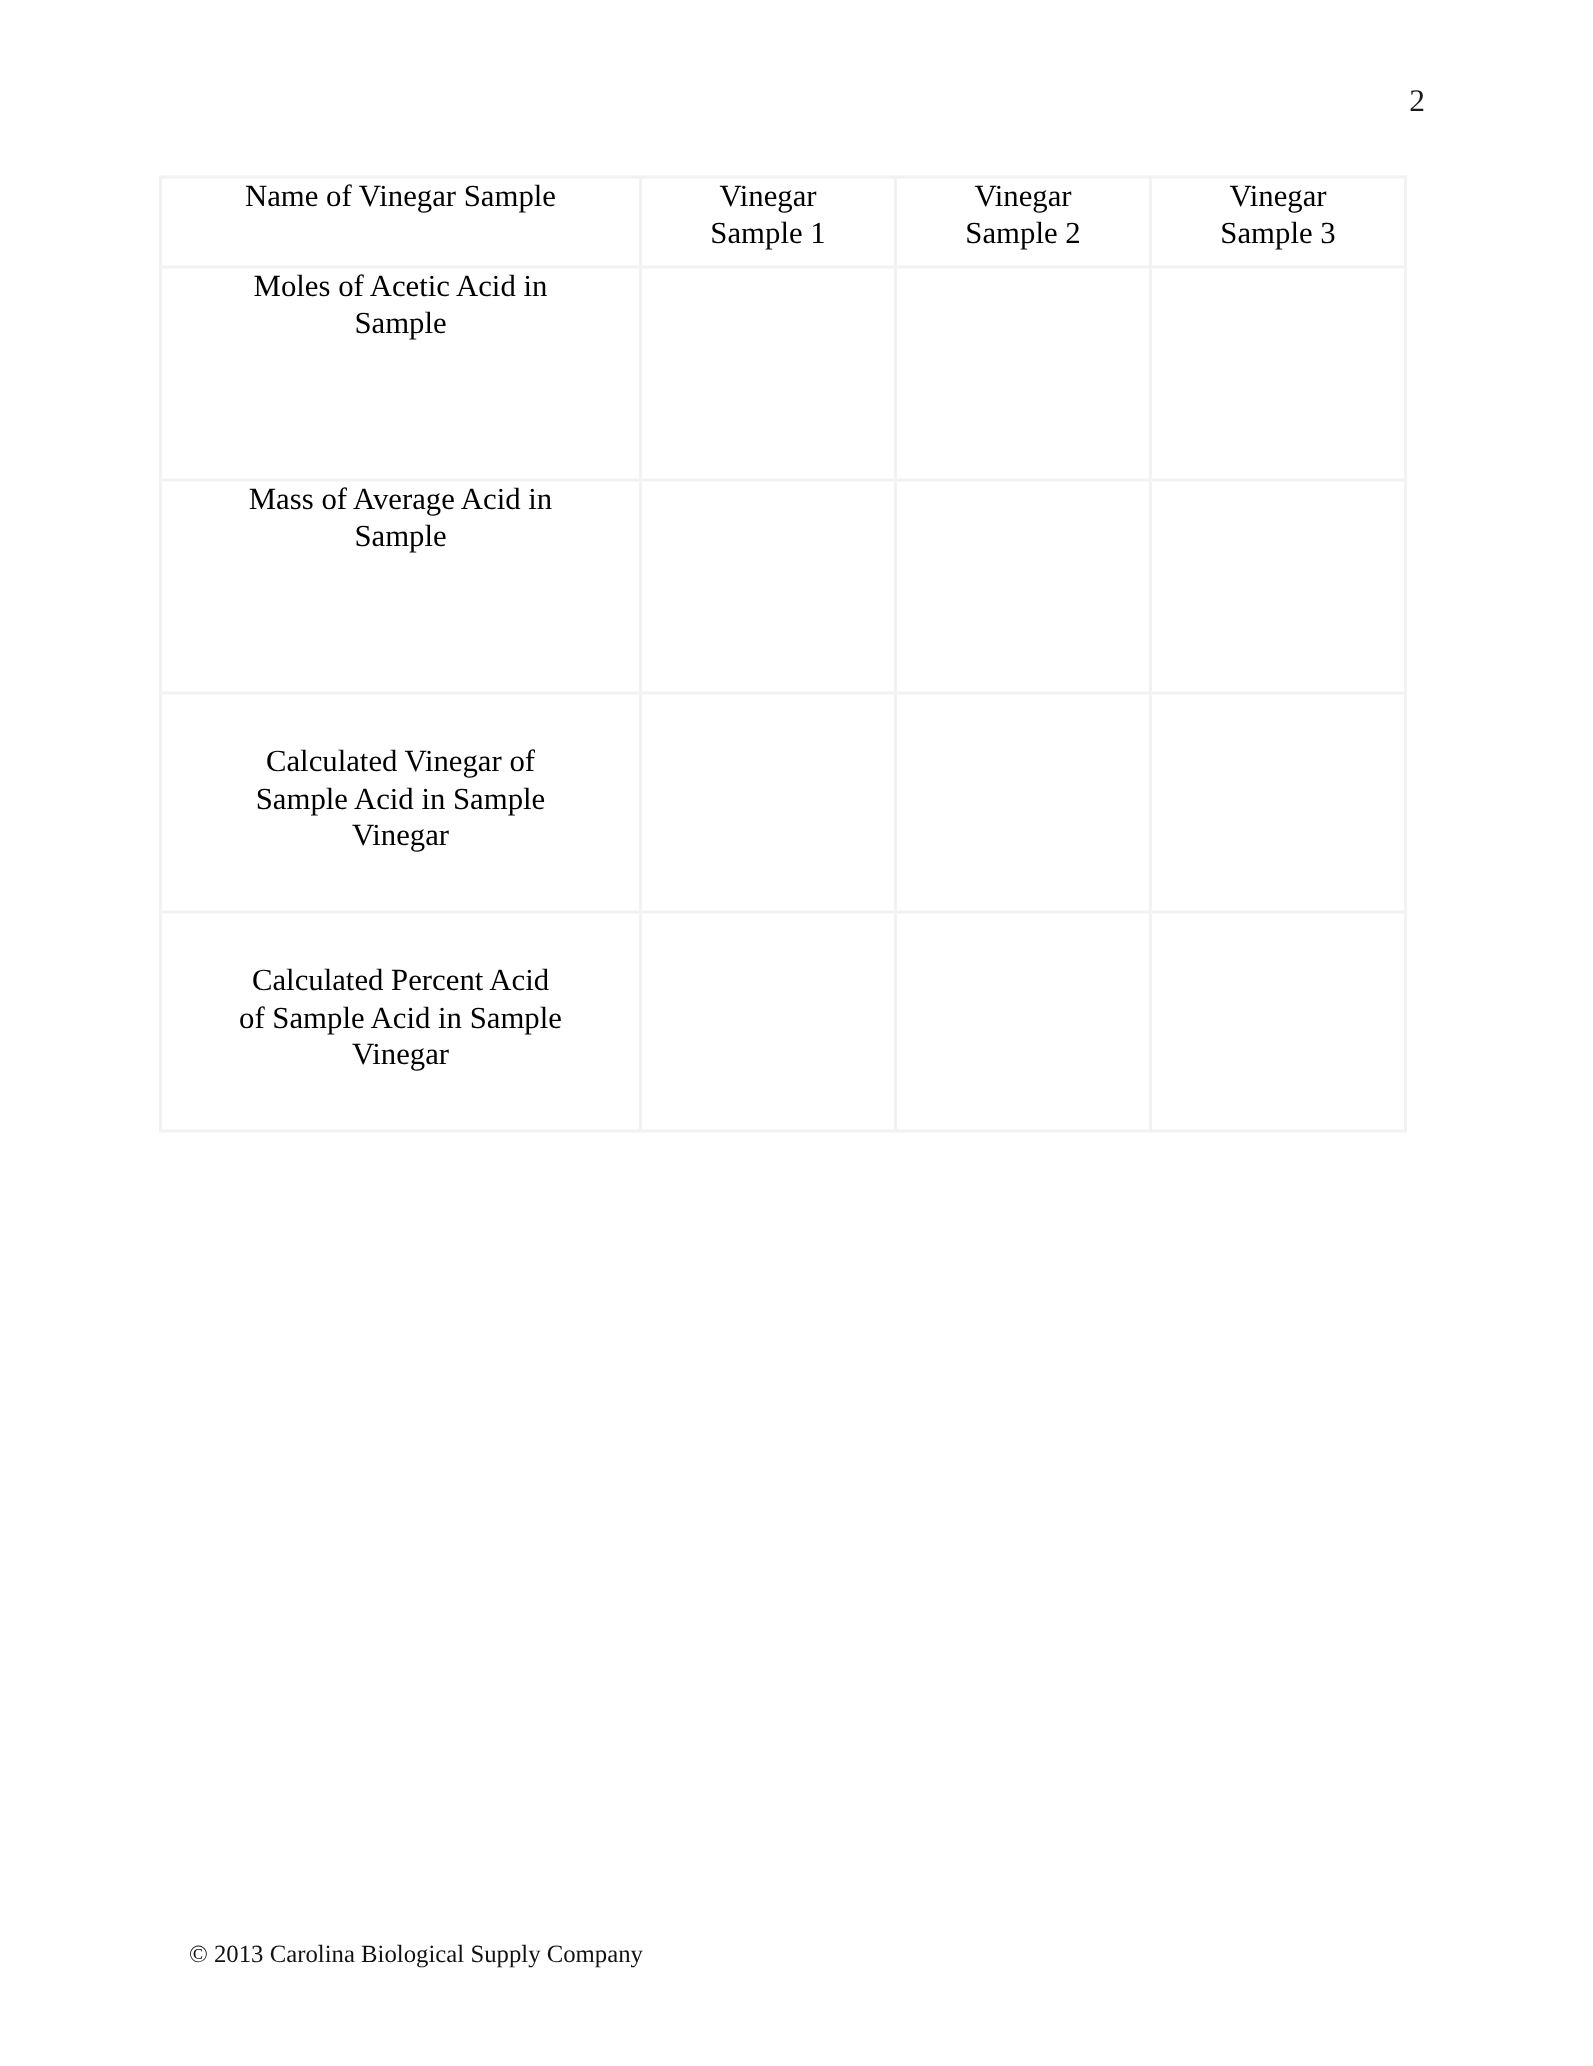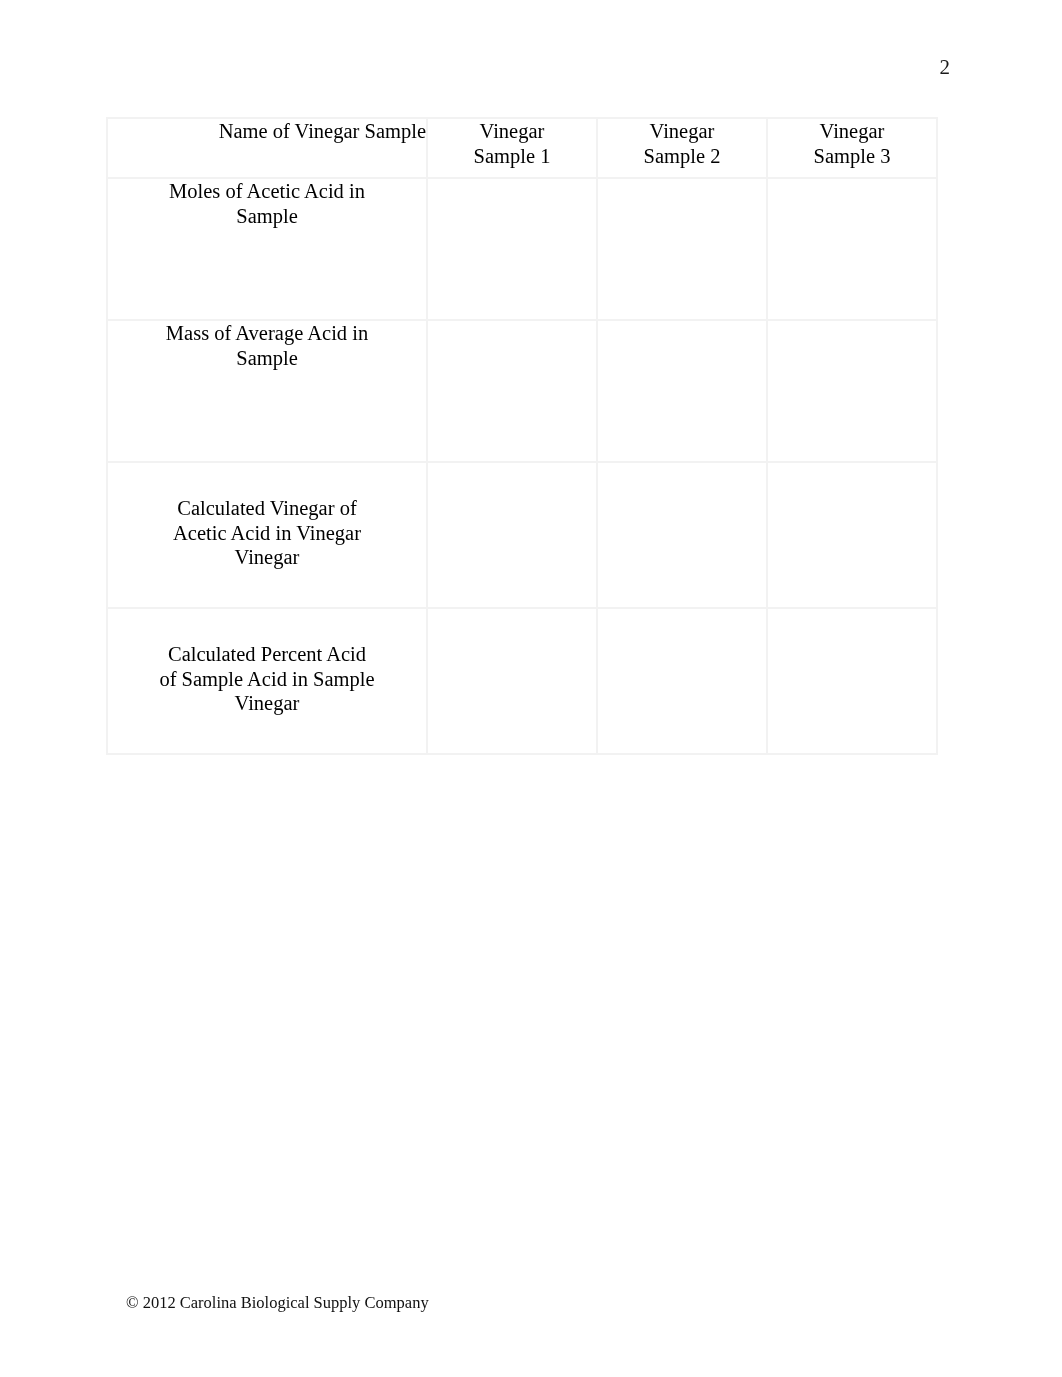--- a/index.html
+++ b/index.html
@@ -65,21 +65,21 @@
   }
 
   
   .hdr-row th {
     height: 58px;
     font-weight: normal;
     font-size: 20.5px;
     line-height: 25px;
   }
   .hdr-label {
-    text-align: right;
+    text-align: center;
     padding: 20px 0 0 18px;
     white-space: nowrap;
     margin-top: 11px;
   }
   .hdr-sample {
     text-align: center;
     padding: 8px 6px 0 6px;
   }
   .hdr-sample .ln { display: block; }
 
@@ -164,21 +164,21 @@
             <span class="ln">Sample</span>
           </td>
           <td class="cell-entry"></td>
           <td class="cell-entry"></td>
           <td class="cell-entry"></td>
         </tr>
 
         <tr class="body-row row-h3">
           <td class="cell-label three-line">
             <span class="ln">Calculated Vinegar of</span>
-            <span class="ln">Acetic Acid in Vinegar</span>
+            <span class="ln">Sample Acid in Sample</span>
             <span class="ln">Vinegar</span>
           </td>
           <td class="cell-entry"></td>
           <td class="cell-entry"></td>
           <td class="cell-entry"></td>
         </tr>
 
         <tr class="body-row row-h3">
           <td class="cell-label three-line">
             <span class="ln">Calculated Percent Acid</span>
@@ -188,15 +188,15 @@
           <td class="cell-entry"></td>
           <td class="cell-entry"></td>
           <td class="cell-entry"></td>
         </tr>
 
 
       </tbody>
     </table>
   </div>
 
-  <div class="footer-copyright">© 2012 Carolina Biological Supply Company</div>
+  <div class="footer-copyright">© 2013 Carolina Biological Supply Company</div>
 
 </div>
 
 </body></html>

